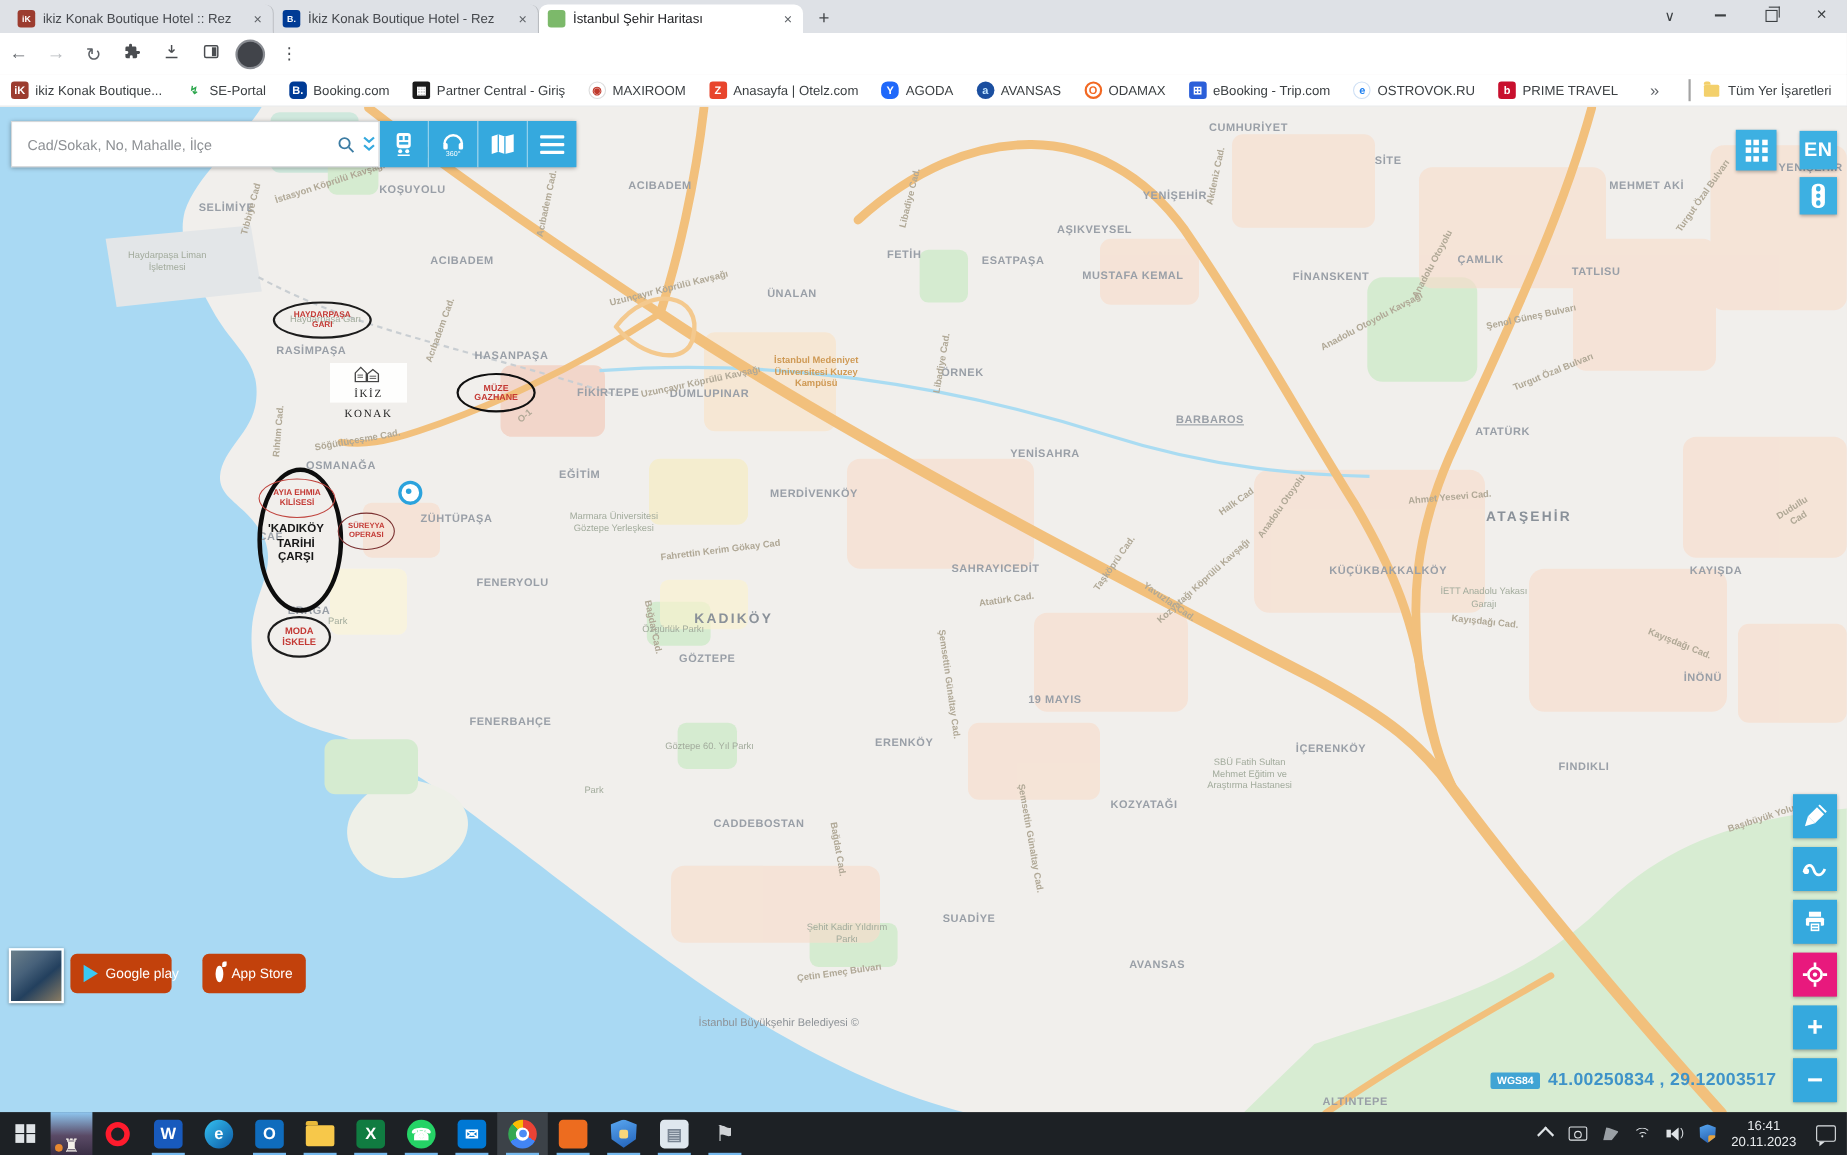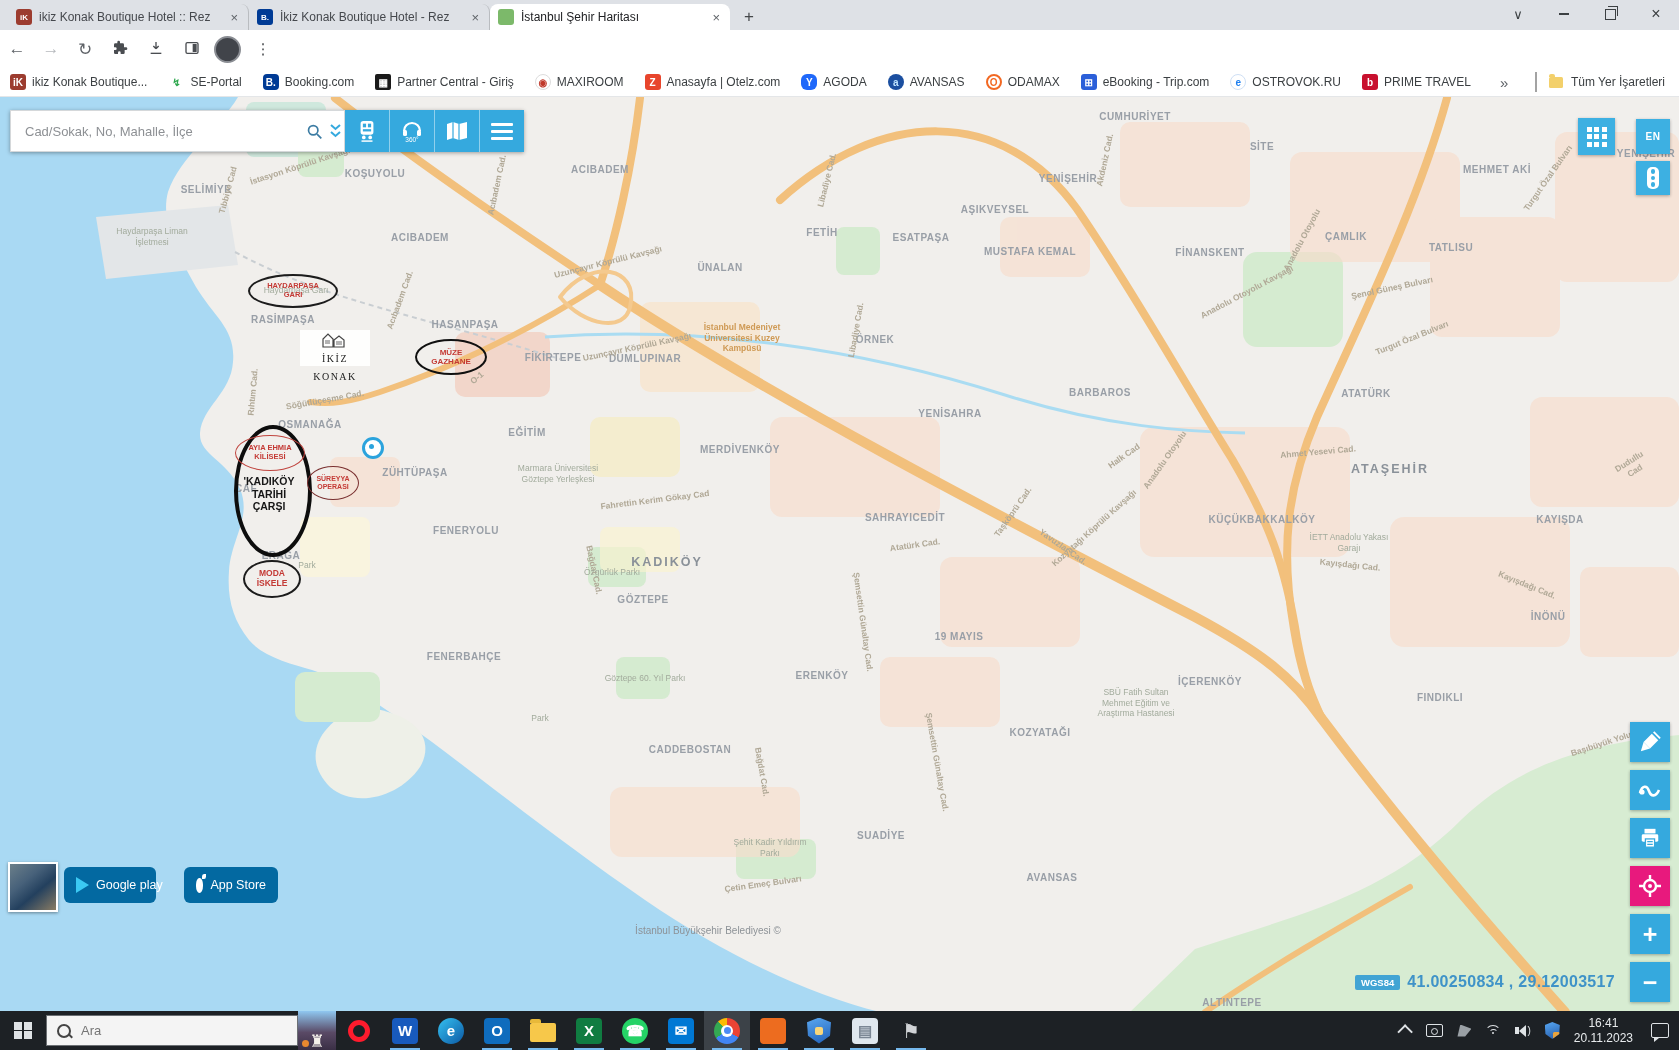--- a/index.html
+++ b/index.html
@@ -66,39 +66,39 @@
   #searchbox input::placeholder{color:#8d9094;}
   .sb-ic{position:absolute;top:0;height:100%;display:flex;align-items:center;justify-content:center;}
   #bluebtns{display:flex;}
   .bluebtn{width:44px;height:42px;background:#35a9de;display:flex;align-items:center;justify-content:center;border-left:1px solid rgba(255,255,255,.45);}
   .bluebtn:first-child{border-left:none;}
   .burger{display:flex;flex-direction:column;gap:4px;}
   .burger i{display:block;width:22px;height:3px;background:#fff;border-radius:1px;}
   
   .sqbtn{position:absolute;background:#3db0e2;color:#fff;display:flex;align-items:center;justify-content:center;box-shadow:0 1px 3px rgba(0,0,0,.3);}
   #btn-grid{left:1578px;top:21px;width:37px;height:37px;}
-  #btn-lang{left:1636px;top:22px;width:34px;height:35px;font-size:10px;font-weight:bold;letter-spacing:.5px;}
+  #btn-lang{left:1636px;top:22px;width:34px;height:35px;font-size:18px;font-weight:bold;letter-spacing:.5px;}
   #btn-traffic{left:1636px;top:64px;width:34px;height:34px;}
   .gridglyph{display:grid;grid-template-columns:repeat(3,5px);grid-template-rows:repeat(3,5px);gap:2.5px;}
   .gridglyph i{background:#fff;}
   .traffic{width:12px;height:22px;background:#fff;border-radius:5px;display:flex;flex-direction:column;align-items:center;justify-content:space-evenly;}
   .traffic i{width:4.5px;height:4.5px;border-radius:50%;background:#3db0e2;}
   
   .sidebtn{position:absolute;left:1630px;width:40px;height:40px;background:#35a9de;display:flex;align-items:center;justify-content:center;
     color:#fff;box-shadow:0 1px 3px rgba(0,0,0,.3);}
   .sidebtn.pink{background:#e8197d;}
   .zoomglyph{font-size:25px;font-weight:bold;line-height:1;}
   
   #coordbar{position:absolute;left:1355px;top:876px;display:flex;align-items:center;gap:7px;}
   #wgs{background:#41a4d4;color:#fff;font-size:9.5px;font-weight:bold;padding:2px 6px;border-radius:2px;}
   #lonlat{font-size:16px;font-weight:bold;color:#3f93c8;letter-spacing:.3px;}
   
   #satthumb{position:absolute;left:8px;top:765px;width:46px;height:46px;border:2px solid #fff;box-shadow:0 1px 3px rgba(0,0,0,.4);
     background:linear-gradient(140deg,#6b7f8a 0%,#47617a 35%,#23405e 60%,#8a7c63 100%);}
-  .storebadge{position:absolute;height:36px;background:#0369a1;border-radius:6px;color:#fff;display:flex;align-items:center;gap:7px;padding:0 12px;box-sizing:border-box;}
+  .storebadge{position:absolute;height:36px;background:#c2410c;border-radius:6px;color:#fff;display:flex;align-items:center;gap:7px;padding:0 12px;box-sizing:border-box;}
   #gp-badge{left:64px;top:770px;width:92px;}
   #as-badge{left:184px;top:770px;width:94px;}
   .storebadge span{font-size:12.5px;white-space:nowrap;}
   .playtri{width:0;height:0;border-top:8px solid transparent;border-bottom:8px solid transparent;border-left:13px solid #3bc9f3;}
   .appleic{width:13px;height:15px;background:#fff;border-radius:45% 45% 48% 48%;position:relative;}
   .appleic:before{content:"";position:absolute;top:-4px;left:6px;width:4px;height:5px;background:#fff;border-radius:50% 0;}
   #attribution{position:absolute;left:628px;top:828px;width:160px;text-align:center;font-size:10px;color:#8d9297;}
   
   #taskbar{position:absolute;left:0;top:1011px;width:100%;height:39px;background:#1d2125;display:flex;align-items:center;color:#e7eaec;}
   #startbtn{width:46px;height:39px;display:flex;align-items:center;justify-content:center;}
@@ -343,21 +343,21 @@
         <div class="lbl d" style="left: 1030px; top: 155px; transform: translate(-50%, -50%);">MUSTAFA KEMAL</div>
         <div class="lbl d" style="left: 1210px; top: 156px; transform: translate(-50%, -50%);">FİNANSKENT</div>
         <div class="lbl d" style="left: 1346px; top: 140px; transform: translate(-50%, -50%);">ÇAMLIK</div>
         <div class="lbl d" style="left: 1451px; top: 151px; transform: translate(-50%, -50%);">TATLISU</div>
         <div class="lbl d" style="left: 720px; top: 171px; transform: translate(-50%, -50%);">ÜNALAN</div>
         <div class="lbl d" style="left: 875px; top: 243px; transform: translate(-50%, -50%);">ÖRNEK</div>
         <div class="lbl d" style="left: 465px; top: 228px; transform: translate(-50%, -50%);">HASANPAŞA</div>
         <div class="lbl d" style="left: 283px; top: 223px; transform: translate(-50%, -50%);">RASİMPAŞA</div>
         <div class="lbl d" style="left: 553px; top: 261px; transform: translate(-50%, -50%);">FİKİRTEPE</div>
         <div class="lbl d" style="left: 645px; top: 262px; transform: translate(-50%, -50%);">DUMLUPINAR</div>
-        <div class="lbl d" style="left: 1100px; top: 296px; transform: translate(-50%, -50%);">BARBAROS</div>
+        <div class="lbl d" style="left: 1100px; top: 286px; transform: translate(-50%, -50%); text-decoration: underline;">BARBAROS</div>
         <div class="lbl d" style="left: 1366px; top: 297px; transform: translate(-50%, -50%);">ATATÜRK</div>
         <div class="lbl d" style="left: 310px; top: 328px; transform: translate(-50%, -50%);">OSMANAĞA</div>
         <div class="lbl d" style="left: 527px; top: 336px; transform: translate(-50%, -50%);">EĞİTİM</div>
         <div class="lbl d" style="left: 950px; top: 317px; transform: translate(-50%, -50%);">YENİSAHRA</div>
         <div class="lbl d" style="left: 740px; top: 353px; transform: translate(-50%, -50%);">MERDİVENKÖY</div>
         <div class="lbl d" style="left: 415px; top: 376px; transform: translate(-50%, -50%);">ZÜHTÜPAŞA</div>
         <div class="lbl dl" style="left: 1390px; top: 373px; transform: translate(-50%, -50%);">ATAŞEHİR</div>
         <div class="lbl d" style="left: 905px; top: 421px; transform: translate(-50%, -50%);">SAHRAYICEDİT</div>
         <div class="lbl d" style="left: 1262px; top: 423px; transform: translate(-50%, -50%);">KÜÇÜKBAKKALKÖY</div>
         <div class="lbl d" style="left: 1560px; top: 423px; transform: translate(-50%, -50%);">KAYIŞDA</div>
@@ -584,24 +584,20 @@
 
   <div id="taskbar">
     <div id="startbtn">
       <span class="winlogo">
           <i></i>
           <i></i>
           <i></i>
           <i></i>
         </span>
     </div>
-    <div id="tb-search">
-      <span class="mag"></span>
-      <input type="text" placeholder="Ara" style="">
-    </div>
     <div id="castle">
         <span>♜</span>
       </div>
     <div id="tb-apps" style="display:flex;">
         <div class="tb-app">
           <span class="icon-ring"></span>
         </div>
         <div class="tb-app running">
           <span class="icon-sq" style="background: rgb(24, 90, 189);">W</span>
         </div>

